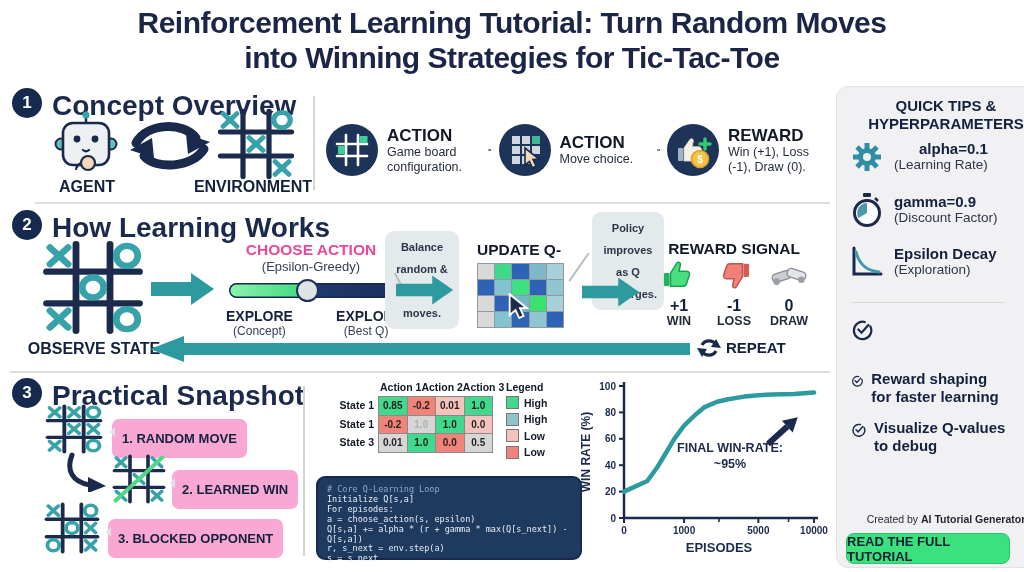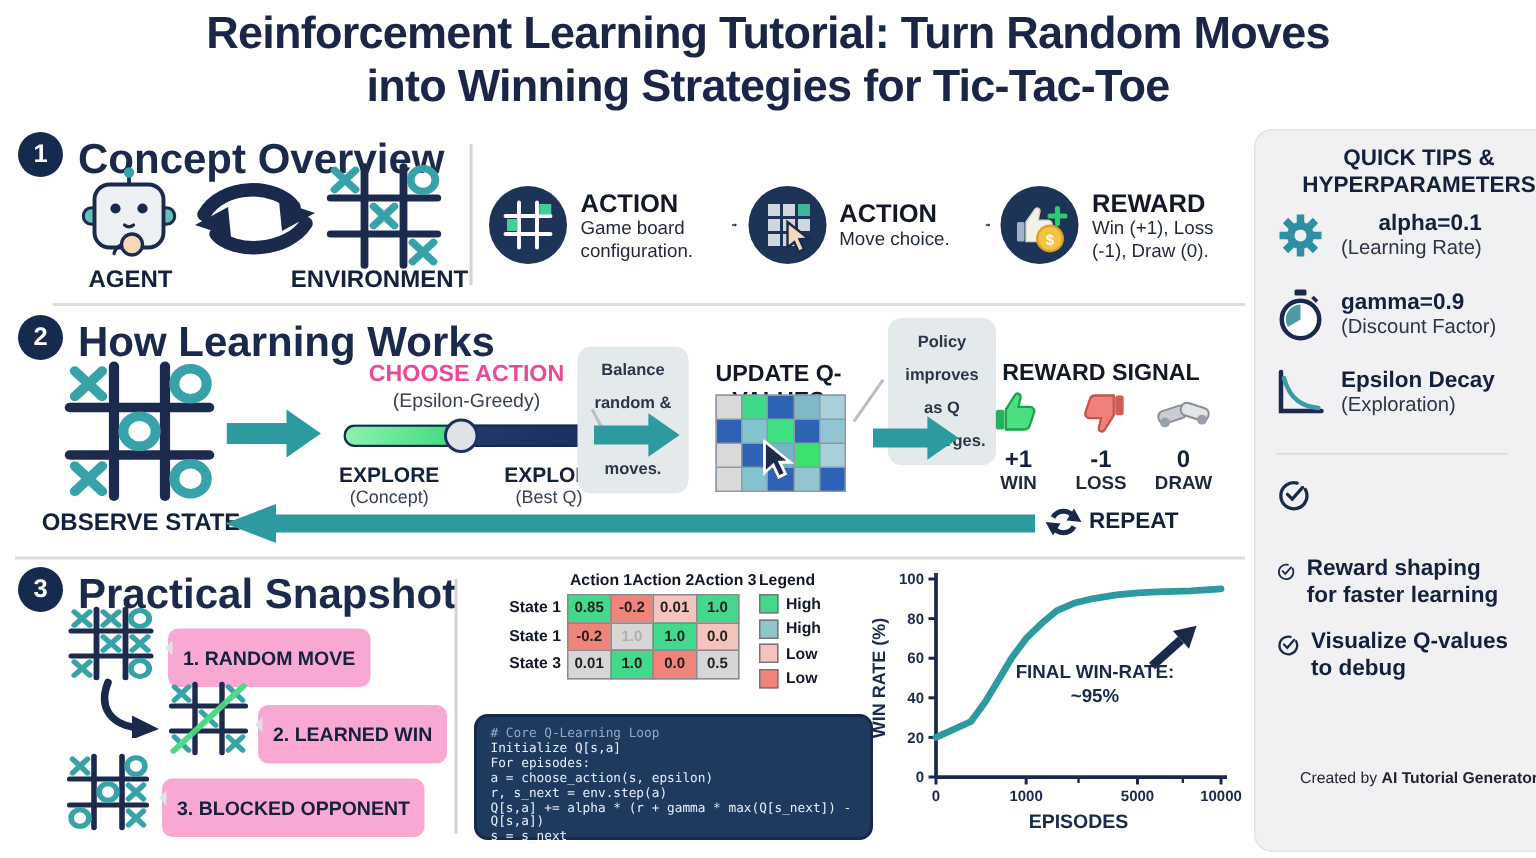--- a/index.html
+++ b/index.html
@@ -475,22 +475,22 @@
           <div class="legend-label">Low</div>
         </div>
       </div>
   </div>
 
   <div class="codeblock" id="codeblock">
       <div class="comment"># Core Q-Learning Loop</div>
       <div>Initialize Q[s,a]</div>
       <div>For episodes:</div>
       <div>    a = choose_action(s, epsilon)</div>
+      <div>    Q[s,a] += alpha * (r + gamma * max(Q[s_next]) - Q[s,a])</div>
       <div>    r, s_next = env.step(a)</div>
-      <div>    Q[s,a] += alpha * (r + gamma * max(Q[s_next]) - Q[s,a])</div>
       <div>    s = s_next</div>
     </div>
 
   <svg class="chart" width="250" height="196" viewBox="0 0 250 196" id="chart">
       <line x1="46" y1="10" x2="46" y2="146" stroke="#1b2a4c" stroke-width="2.5"></line>
       <line x1="46" y1="146" x2="240" y2="146" stroke="#1b2a4c" stroke-width="2.5"></line>
       <line x1="41" y1="146" x2="46" y2="146" stroke="#1b2a4c" stroke-width="2"></line>
       <text x="38" y="149.5" text-anchor="end" font-size="10" font-weight="bold" fill="#1b2a4c">0</text>
       <line x1="41" y1="119.6" x2="46" y2="119.6" stroke="#1b2a4c" stroke-width="2"></line>
       <text x="38" y="123.1" text-anchor="end" font-size="10" font-weight="bold" fill="#1b2a4c">20</text>
@@ -595,14 +595,15 @@
       <svg width="22" height="22" viewBox="0 0 24 24">
         <path d="M21 8 A9.5 9.5 0 1 1 15 3.3" fill="none" stroke="#1b2a4c" stroke-width="2.4" stroke-linecap="round"></path>
         <path d="M8 11.5 L11.5 15 L19 6.5" fill="none" stroke="#1b2a4c" stroke-width="2.4" stroke-linecap="round"></path>
       </svg>
       <div class="txt">Visualize Q-values to debug</div>
     </div>
 
     <div class="sb-credit">
       <span>Created by</span> <b>AI Tutorial Generator</b>
     </div>
+    <div class="cta">READ THE FULL TUTORIAL</div>
   </aside>
 </div>
 
 </body></html>

